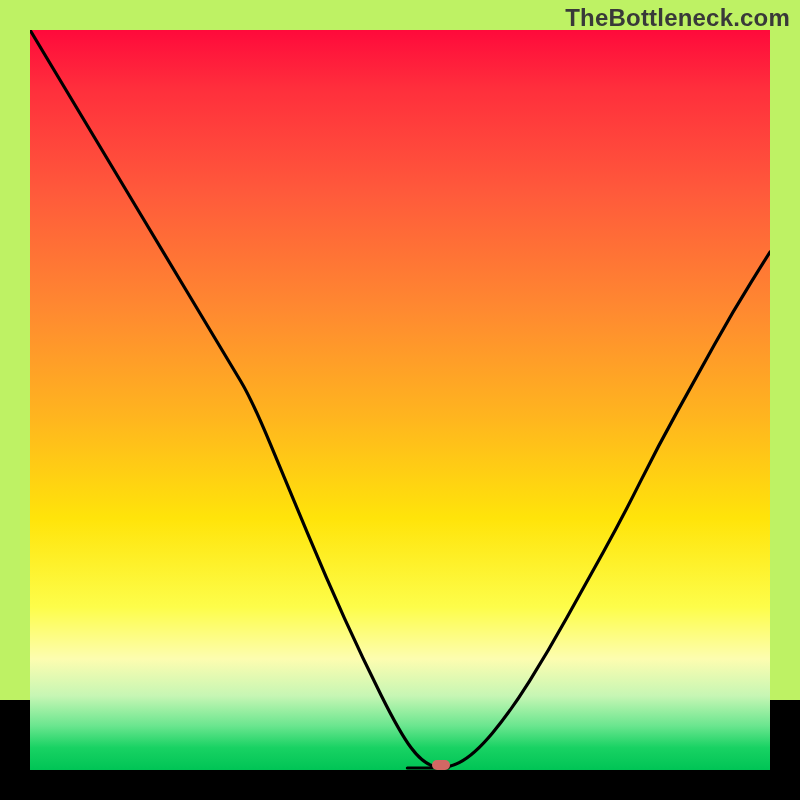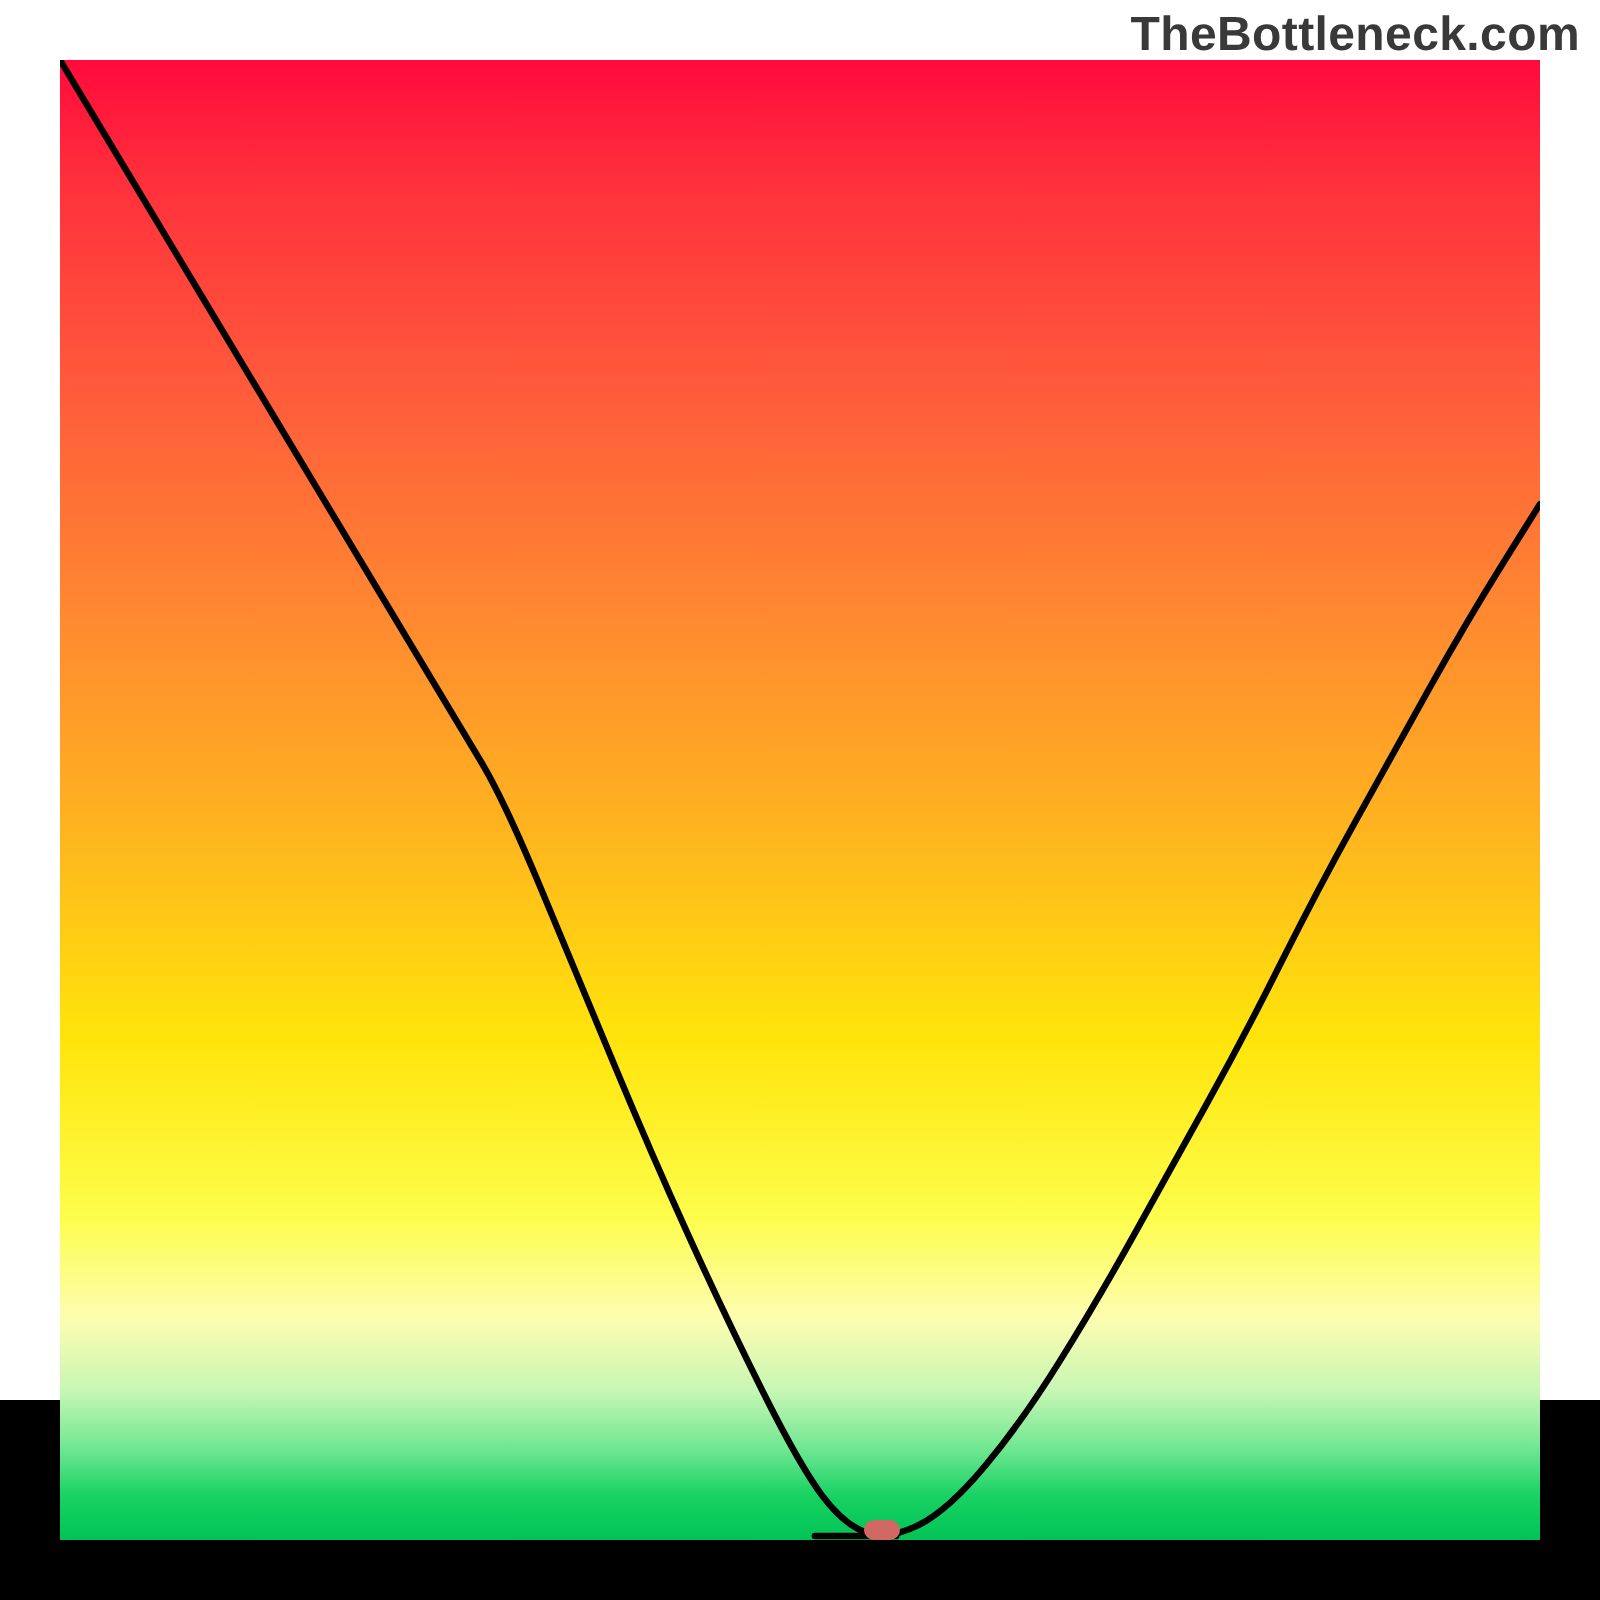--- a/index.html
+++ b/index.html
@@ -8,21 +8,21 @@
     width: 800px;
     height: 800px;
     background: #000;
     font-family: Arial, Helvetica, sans-serif;
     overflow: hidden;
   }
   .frame {
     position: relative;
     width: 800px;
     height: 700px;
-    background: #ffffff;
+    background: #bef264;
   }
   .watermark {
     position: absolute;
     top: 4px;
     right: 10px;
     font-size: 24px;
     font-weight: 600;
     color: #393939;
     letter-spacing: 0.2px;
     z-index: 50;

